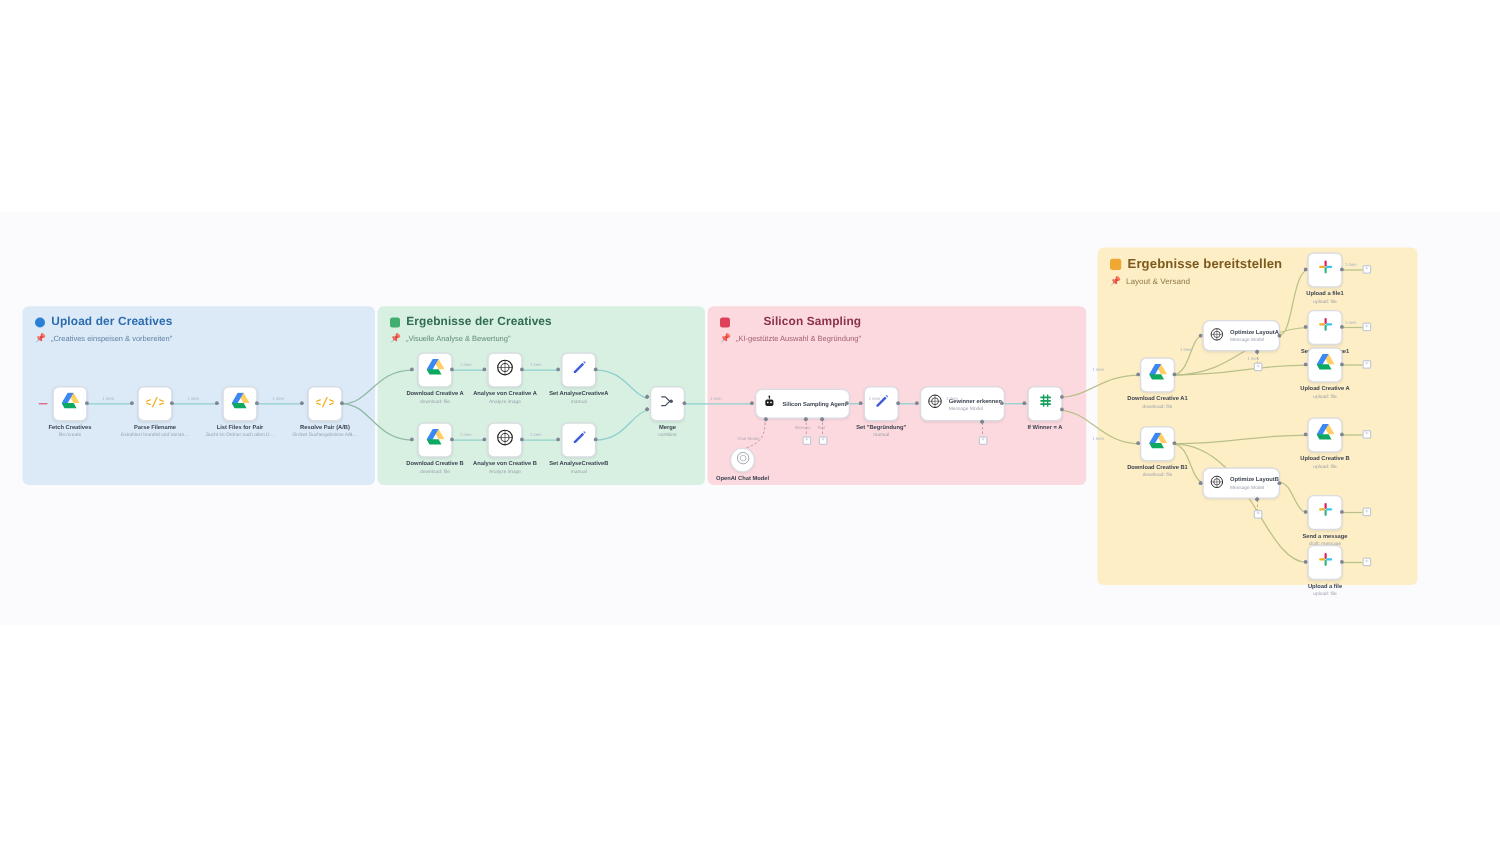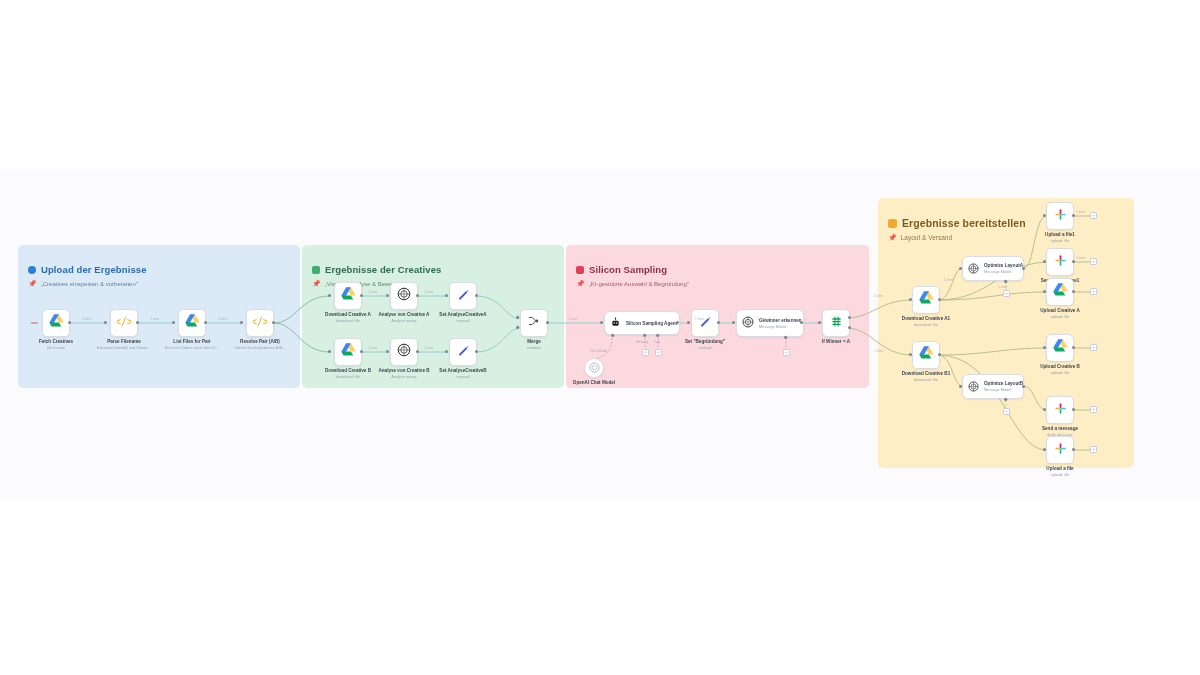--- a/index.html
+++ b/index.html
@@ -24,21 +24,20 @@
 
   
   .group {
     position: absolute;
     border-radius: 5px;
   }
   .group-head {
     position: absolute;
     left: 10px; top: 7px;
     white-space: nowrap;
-    margin-top: 12px;
   }
   .group-title {
     display: flex; align-items: center; gap: 5px;
     font-size: 9.5px; font-weight: bold; letter-spacing: .1px;
   }
   .group-dot { width: 8px; height: 8px; border-radius: 2px; display:block; }
   .group-sub {
     display: flex; align-items: center; gap: 4px;
     font-size: 6px; margin-top: 5px; opacity: .85;
   }
@@ -125,21 +124,21 @@
 <body>
 
 <div id="canvas">
 
   <div class="canvas-band"></div>
 
   <div class="group" style="left:18px; top:245px; width:282px; height:143px; background:#dceaf7;">
     <div class="group-head">
       <div class="group-title" style="color:#2b6cb0;">
         <span class="group-dot" style="background:#2b7fd4;border-radius:50%;"></span>
-        <span>Upload der Ergebnisse</span>
+        <span>Upload der Creatives</span>
       </div>
       <div class="group-sub" style="color:#4a6f96;">
         <span class="pin">📌</span>
         <span>„Creatives einspeisen &amp; vorbereiten"</span>
       </div>
     </div>
   </div>
 
   <div class="group" style="left:302px; top:245px; width:262px; height:143px; background:#d8f0e2;">
     <div class="group-head">
@@ -149,21 +148,21 @@
       </div>
       <div class="group-sub" style="color:#4d7a63;">
         <span class="pin">📌</span>
         <span>„Visuelle Analyse &amp; Bewertung"</span>
       </div>
     </div>
   </div>
 
   <div class="group" style="left:566px; top:245px; width:303px; height:143px; background:#fbd9de;">
     <div class="group-head">
-      <div class="group-title" style="color:#8c3246;">
+      <div class="group-title" style="color:#8c3246;justify-content:space-between;">
         <span class="group-dot" style="background:#e0415a;"></span>
         <span>Silicon Sampling</span>
       </div>
       <div class="group-sub" style="color:#94485a;">
         <span class="pin">📌</span>
         <span>„KI-gestützte Auswahl &amp; Begründung"</span>
       </div>
     </div>
   </div>
 

